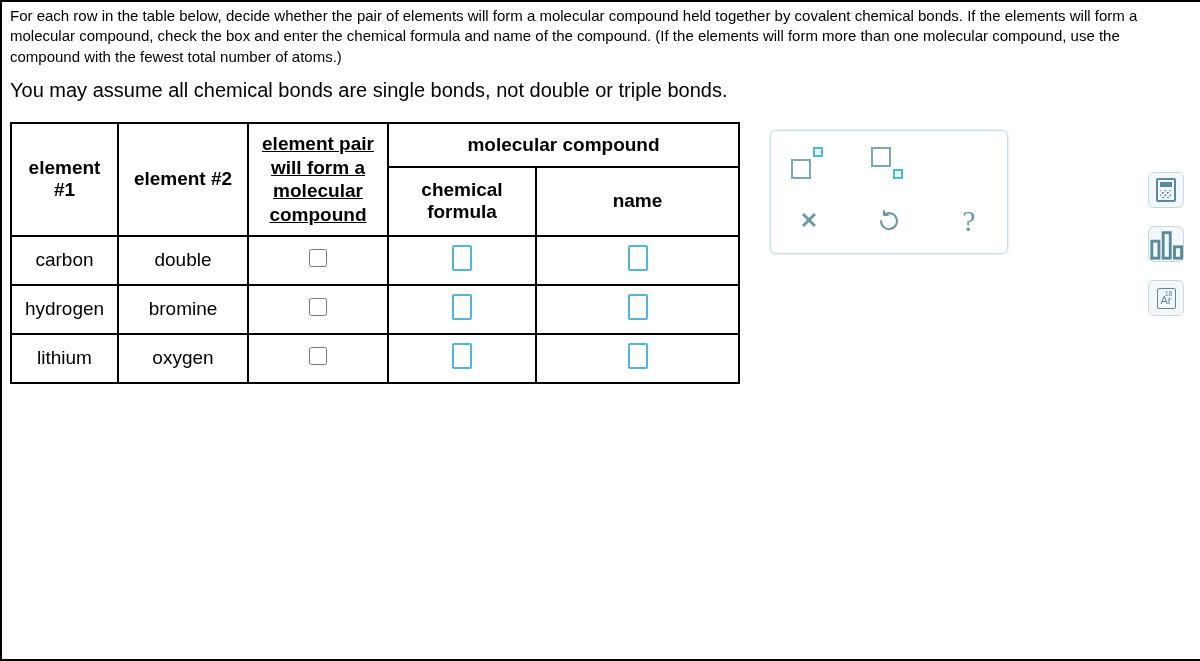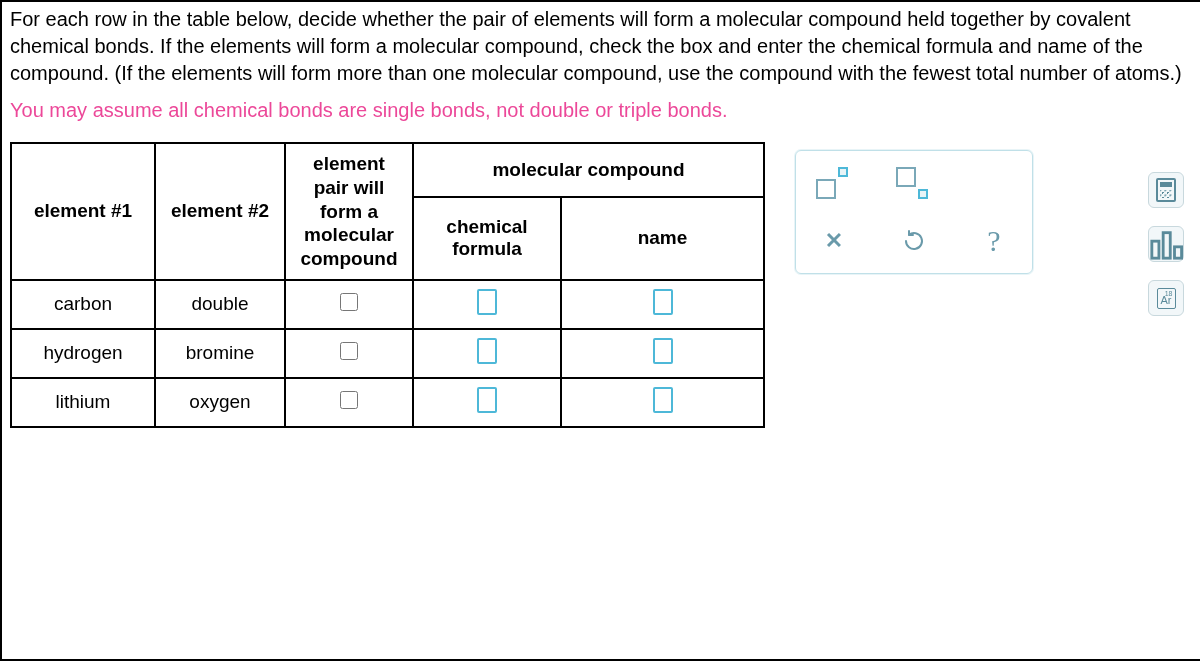--- a/index.html
+++ b/index.html
@@ -11,28 +11,28 @@
       font-family: Arial, Helvetica, sans-serif;
       background: #fff;
       width: 1200px;
       height: 661px;
       position: relative;
       border: 2px solid #000;
       border-right: none;
     }
     .instructions {
       padding: 4px 8px;
-      font-size: 20px;
+      font-size: 15px;
       line-height: 1.35;
       color: #000;
     }
     .assumption {
       padding: 8px 8px 20px;
       font-size: 20px;
-      color: #ec4899;
+      color: #000000;
     }
     .content-area {
       display: flex;
       align-items: flex-start;
       padding: 0 8px;
       gap: 30px;
     }
     .main-table {
       border-collapse: collapse;
       border: 2px solid #000;
@@ -40,23 +40,23 @@
     .main-table th, .main-table td {
       border: 2px solid #000;
       text-align: center;
       font-size: 19px;
       padding: 8px 12px;
       font-weight: normal;
     }
     .main-table th {
       font-weight: bold;
     }
-    .col-el1 { width: 144px; }
+    .col-el1 { width: 107px; }
     .col-el2 { width: 130px; }
-    .col-pair { width: 128px; line-height: 1.25; }
+    .col-pair { width: 140px; line-height: 1.25; text-decoration: underline; }
     .col-formula { width: 148px; }
     .col-name { width: 203px; }
     .checkbox-cell input[type="checkbox"] {
       width: 18px;
       height: 18px;
       cursor: pointer;
     }
     .input-placeholder {
       display: inline-block;
       width: 20px;

